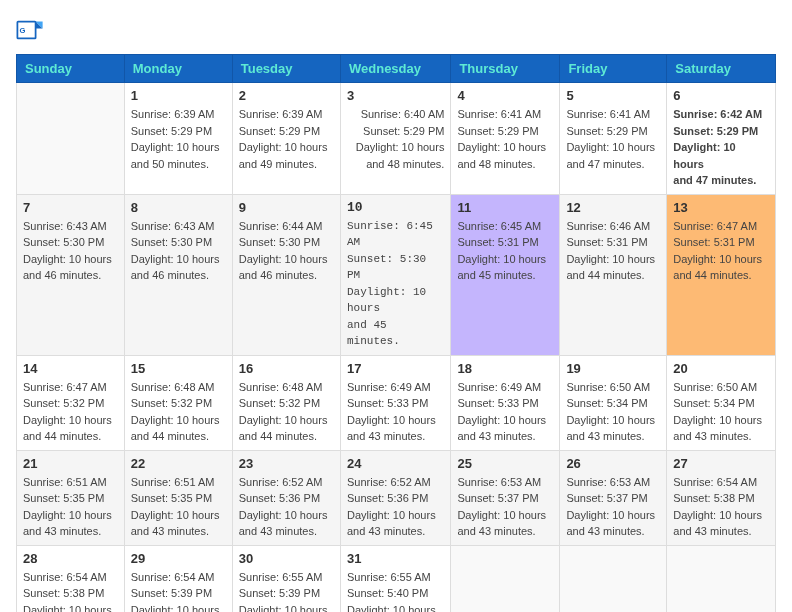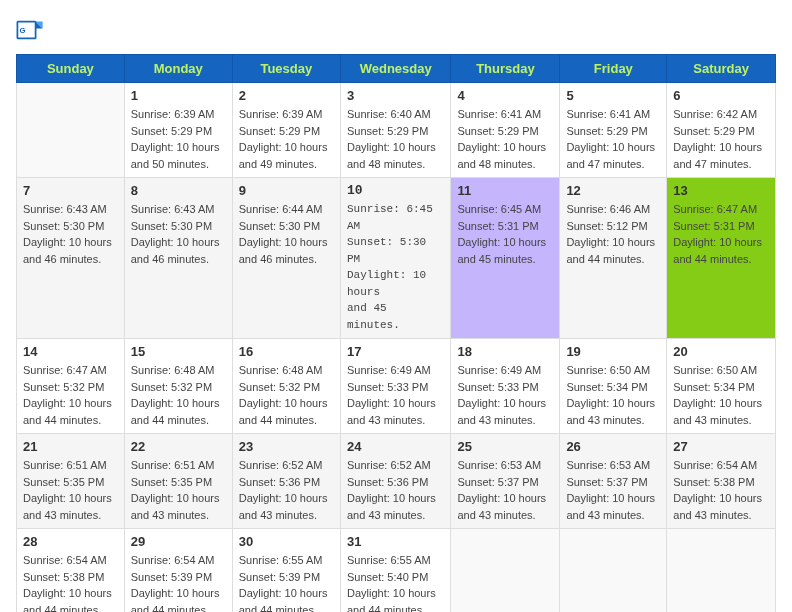--- a/index.html
+++ b/index.html
@@ -39,22 +39,22 @@
       font-size: 14px;
       color: #555;
     }
     .calendar {
       width: 100%;
       border-collapse: collapse;
       border: 1px solid #ccc;
     }
     .calendar th {
       background: #1565c0;
-      color: #bef264;
-      text-align: center;
+      color: #5eead4;
+      text-align: left;
       padding: 6px 8px;
       font-size: 13px;
       font-weight: bold;
       border: 1px solid #1156a8;
     }
     .calendar td {
       vertical-align: top;
       padding: 5px 6px;
       border: 1px solid #ddd;
       font-size: 10.5px;
@@ -125,42 +125,42 @@
         </td>
         <td>
           <div class="day-number">2</div>
           <div class="day-info" style="white-space: pre-line;">Sunrise: 6:39 AM
 Sunset: 5:29 PM
 Daylight: 10 hours
 and 49 minutes.</div>
         </td>
         <td>
           <div class="day-number">3</div>
-          <div class="day-info" style="white-space: pre-line;">Sunrise: 6:40 AM
+          <div class="day-info" style="white-space: pre-line; text-align: right;">Sunrise: 6:40 AM
 Sunset: 5:29 PM
 Daylight: 10 hours
 and 48 minutes.</div>
         </td>
         <td>
           <div class="day-number">4</div>
           <div class="day-info" style="white-space: pre-line;">Sunrise: 6:41 AM
 Sunset: 5:29 PM
 Daylight: 10 hours
 and 48 minutes.</div>
         </td>
         <td>
           <div class="day-number">5</div>
           <div class="day-info" style="white-space: pre-line;">Sunrise: 6:41 AM
 Sunset: 5:29 PM
 Daylight: 10 hours
 and 47 minutes.</div>
         </td>
         <td>
           <div class="day-number">6</div>
-          <div class="day-info" style="white-space: pre-line;">Sunrise: 6:42 AM
+          <div class="day-info" style="white-space: pre-line; font-weight: bold;">Sunrise: 6:42 AM
 Sunset: 5:29 PM
 Daylight: 10 hours
 and 47 minutes.</div>
         </td>
       </tr>
       <tr style="background: rgb(245, 245, 245);">
         <td style="background: rgb(245, 245, 245);">
           <div class="day-number">7</div>
           <div class="day-info" style="white-space: pre-line;">Sunrise: 6:43 AM
 Sunset: 5:30 PM
@@ -191,25 +191,25 @@
         <td style="background: #c4b5fd;">
           <div class="day-number">11</div>
           <div class="day-info" style="white-space: pre-line;">Sunrise: 6:45 AM
 Sunset: 5:31 PM
 Daylight: 10 hours
 and 45 minutes.</div>
         </td>
         <td style="background: rgb(245, 245, 245);">
           <div class="day-number">12</div>
           <div class="day-info" style="white-space: pre-line;">Sunrise: 6:46 AM
-Sunset: 5:12 PM
-Daylight: 10 hours
-and 44 minutes.</div>
-        </td>
-        <td style="background: #84cc16; margin-left: 36px;">
+Sunset: 5:31 PM
+Daylight: 10 hours
+and 44 minutes.</div>
+        </td>
+        <td style="background: #fdba74; margin-left: 36px;">
           <div class="day-number">13</div>
           <div class="day-info" style="white-space: pre-line;">Sunrise: 6:47 AM
 Sunset: 5:31 PM
 Daylight: 10 hours
 and 44 minutes.</div>
         </td>
       </tr>
       <tr style="background: rgb(255, 255, 255);">
         <td>
           <div class="day-number">14</div>

